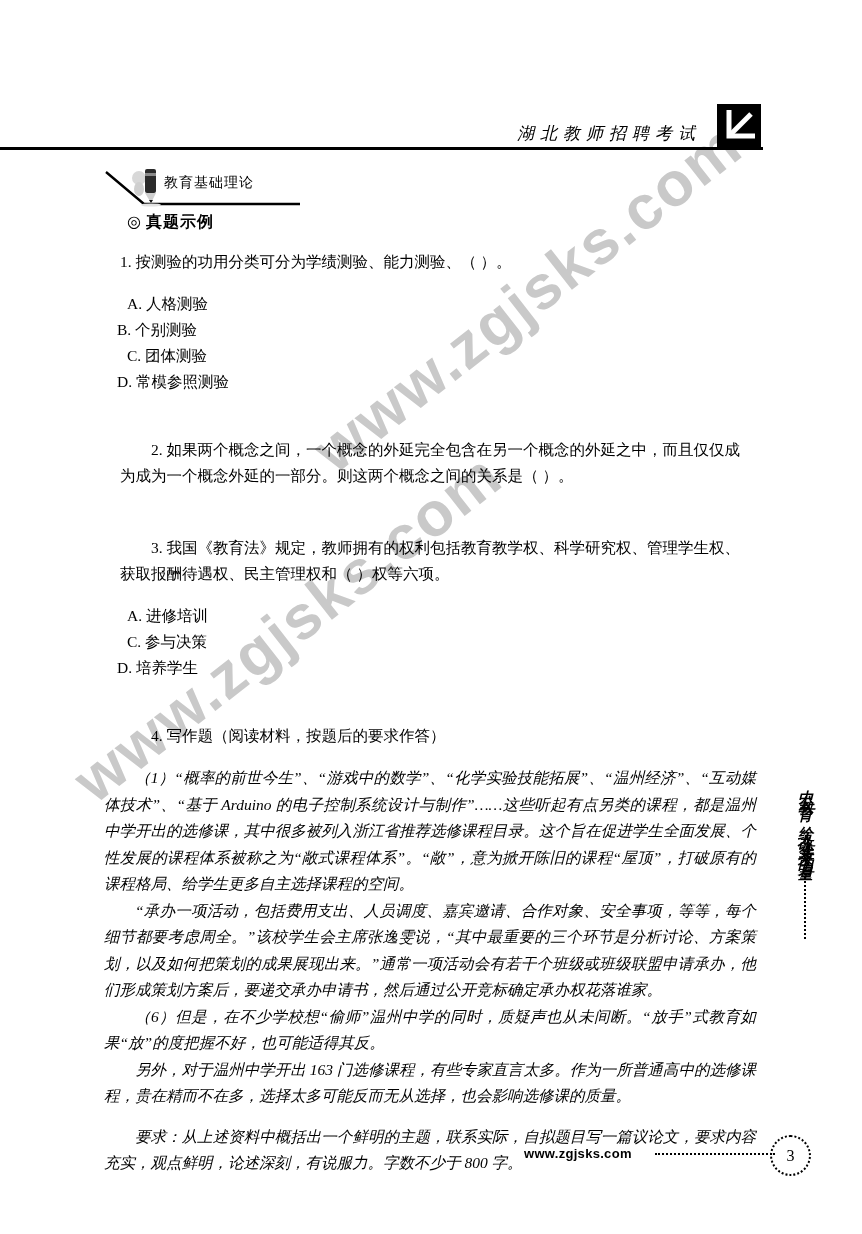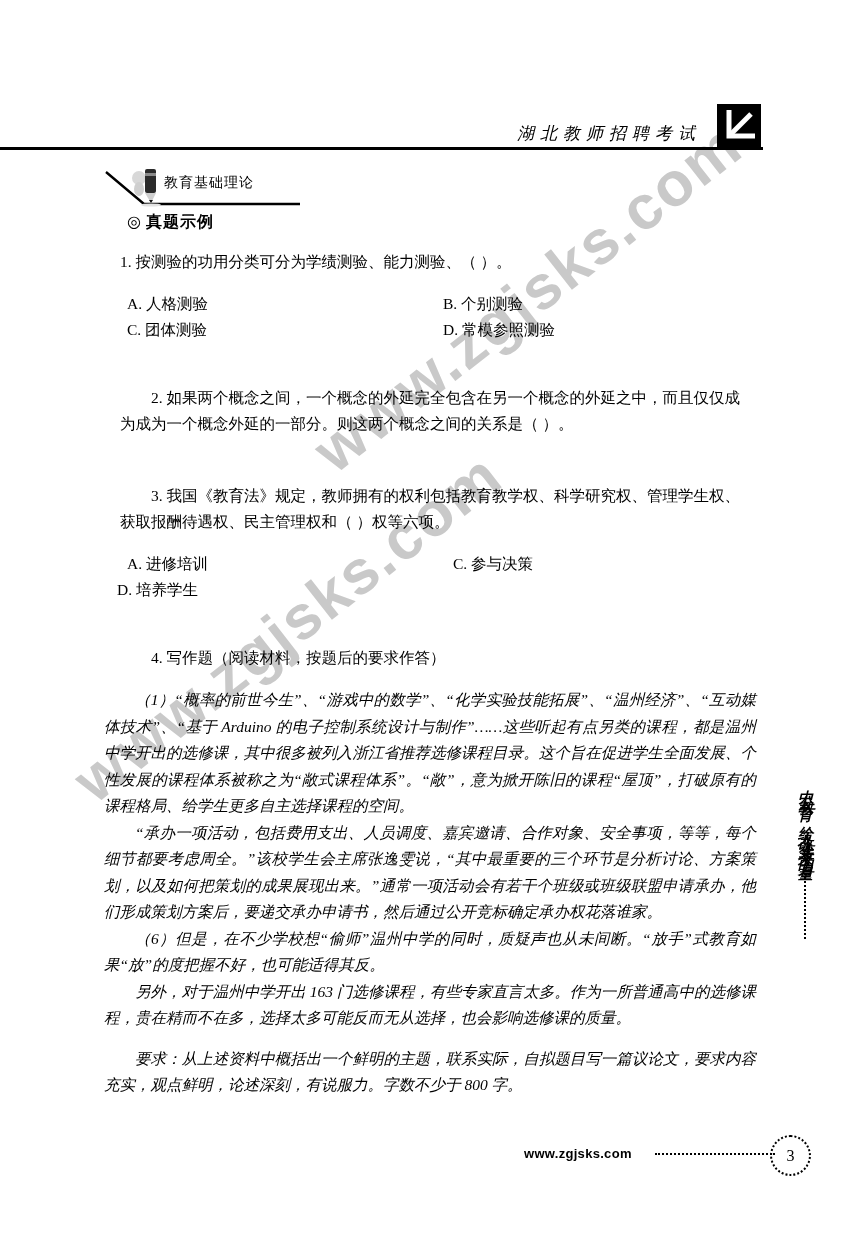--- a/index.html
+++ b/index.html
@@ -146,20 +146,21 @@
     line-height: 26px;
     margin: 16px;
     text-align: justify;
     text-justify: inter-ideograph;
   }
   .qstem.indent { text-indent: 2em; }
   .opts {
     display: flex;
     flex-wrap: wrap;
     margin-top: 1px;
+    flex-direction: column;
   }
   .opt {
     width: 50%;
     font-size: 15.5px;
     line-height: 26px;
     padding-left: 23px;
     box-sizing: border-box;
   }
   .opt.col2 { padding-left: 13px; }
 

